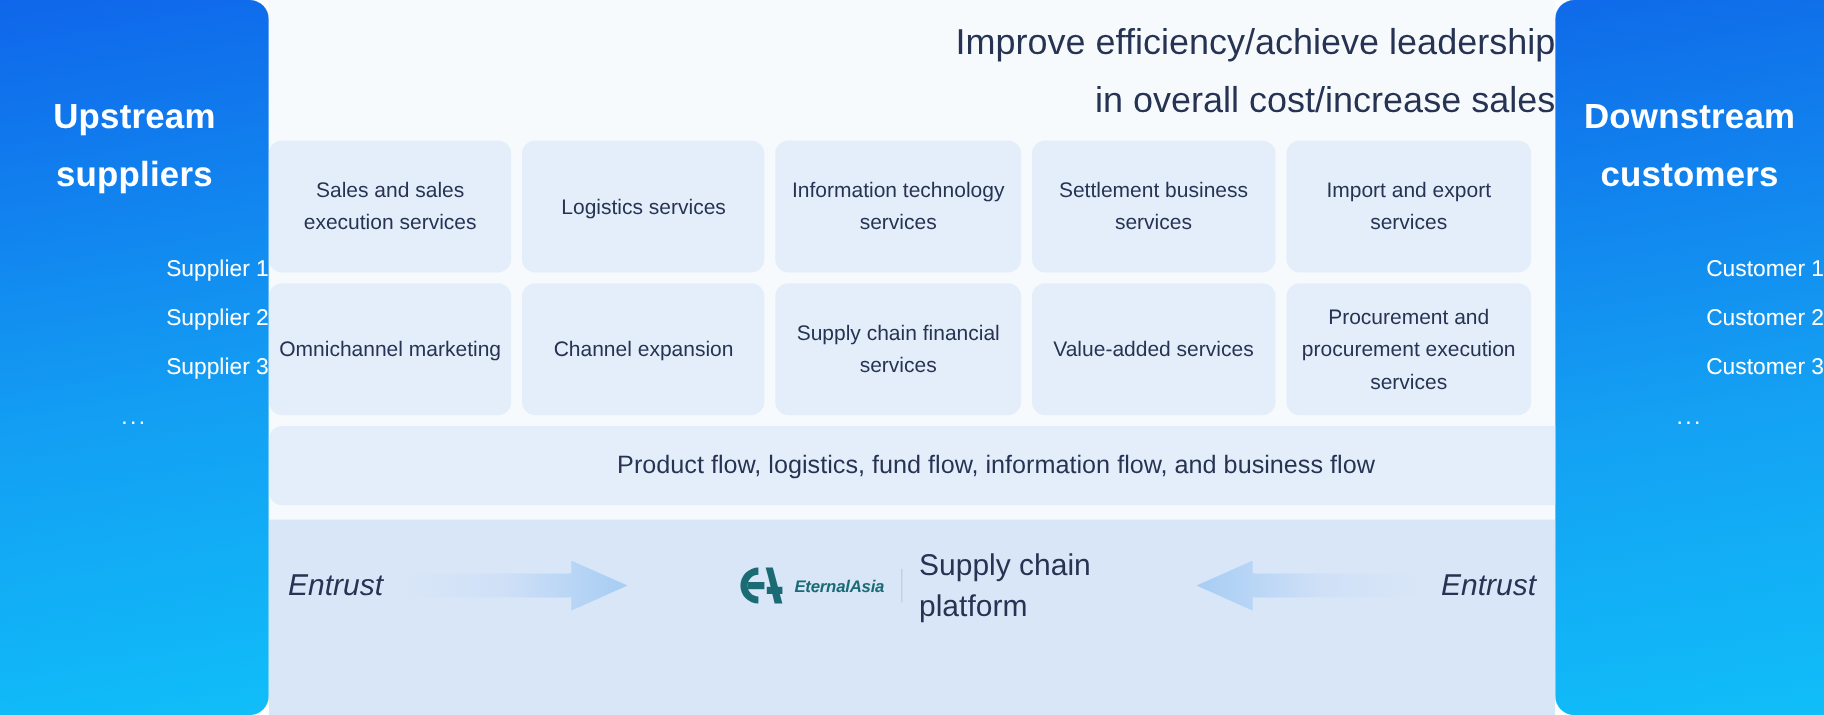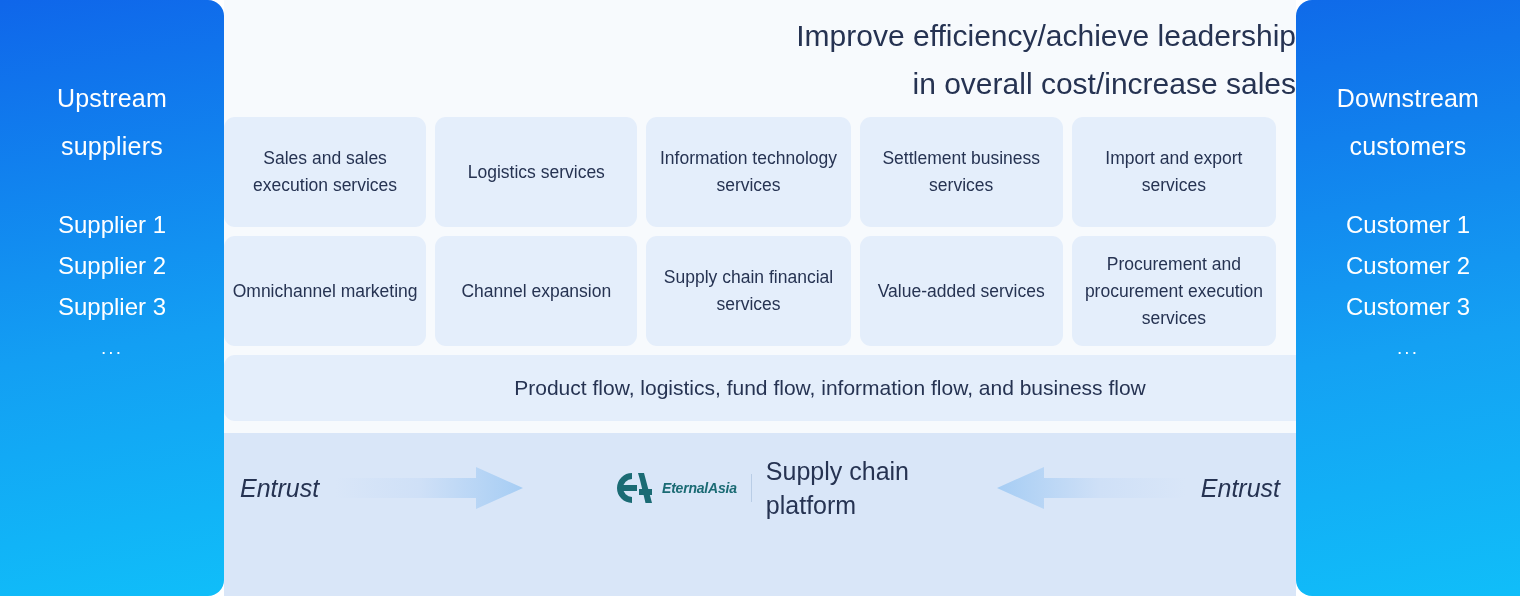--- a/index.html
+++ b/index.html
@@ -34,37 +34,38 @@
   }
   .side-panel.left { left: 0; border-radius: 0 16px 16px 0; }
   .side-panel.right {
     right: 0;
     left: auto;
     border-radius: 16px 0 0 16px;
     background: linear-gradient(170deg, #0f6ae9 0%, #14a1f3 58%, #10bef9 100%);
   }
   .side-title {
     margin-top: 74px;
-    font-size: 25px;
-    font-weight: normal;
+    font-size: 29px;
+    font-weight: bold;
     line-height: 48px;
     text-align: center;
     letter-spacing: 0.2px;
     width: 100%;
   }
   .side-title span { display: block; }
   .side-list {
     margin-top: 34px;
     width: 100%;
     text-align: center;
   }
   .side-list .item {
-    font-size: 24px;
+    font-size: 19px;
     line-height: 41px;
     color: #ffffff;
+    text-align: right;
   }
   .side-list .ellipsis {
     font-size: 19px;
     line-height: 41px;
     letter-spacing: 2px;
   }
 
   
   #center {
     position: absolute;

